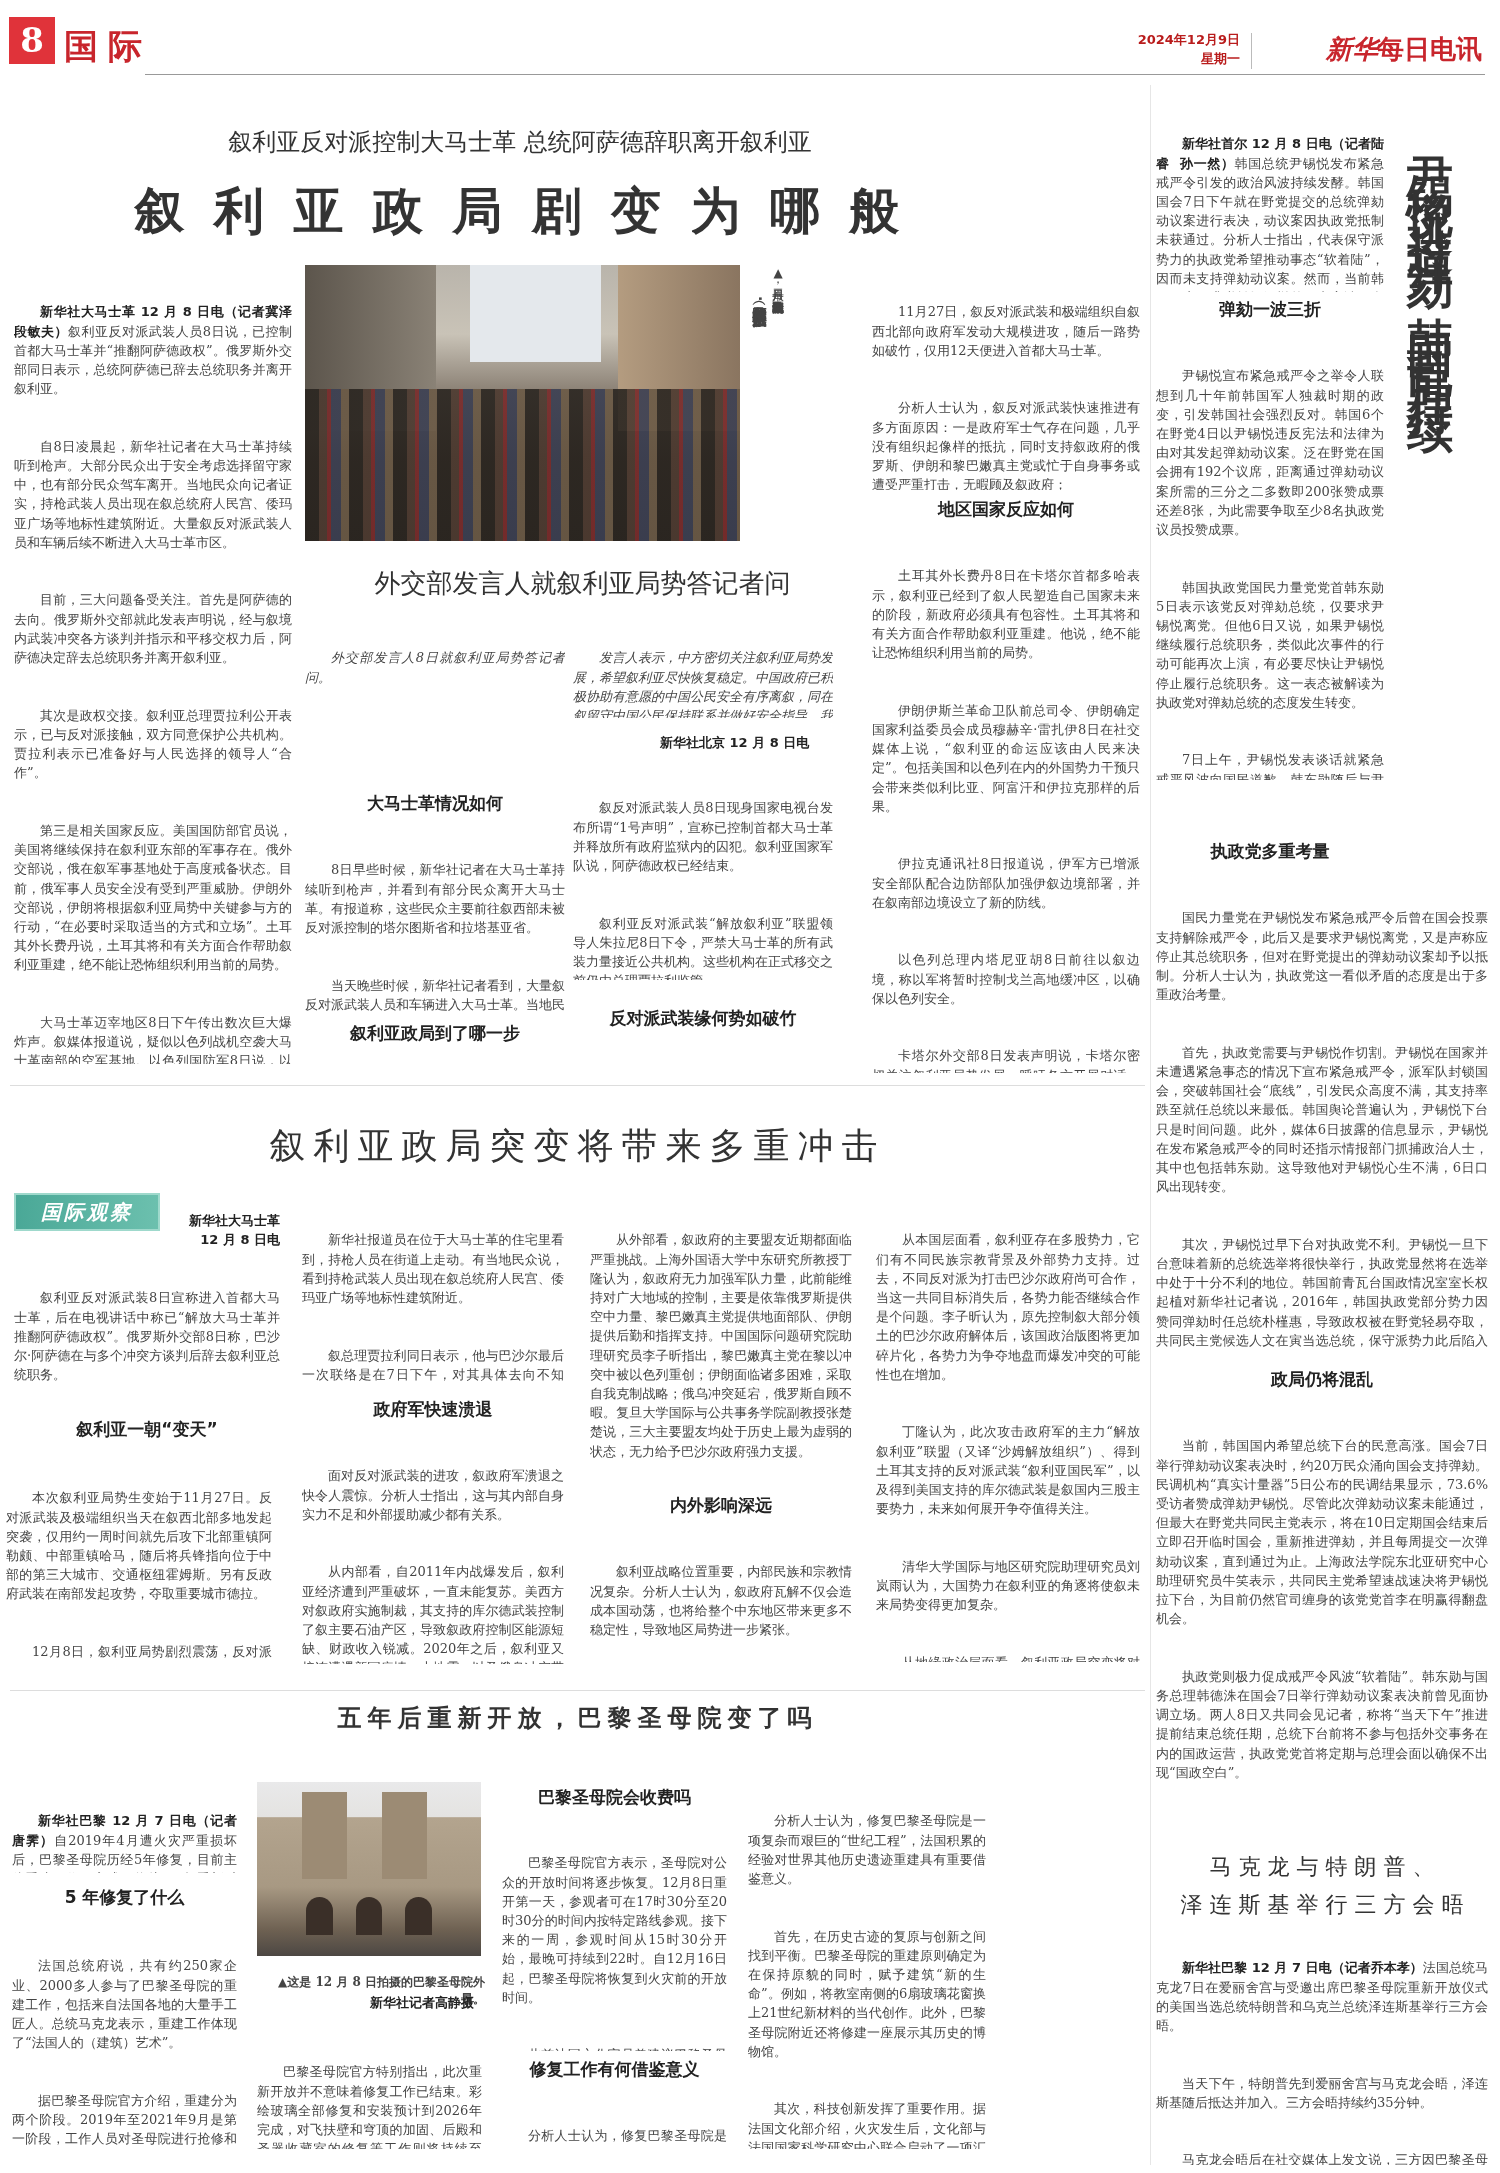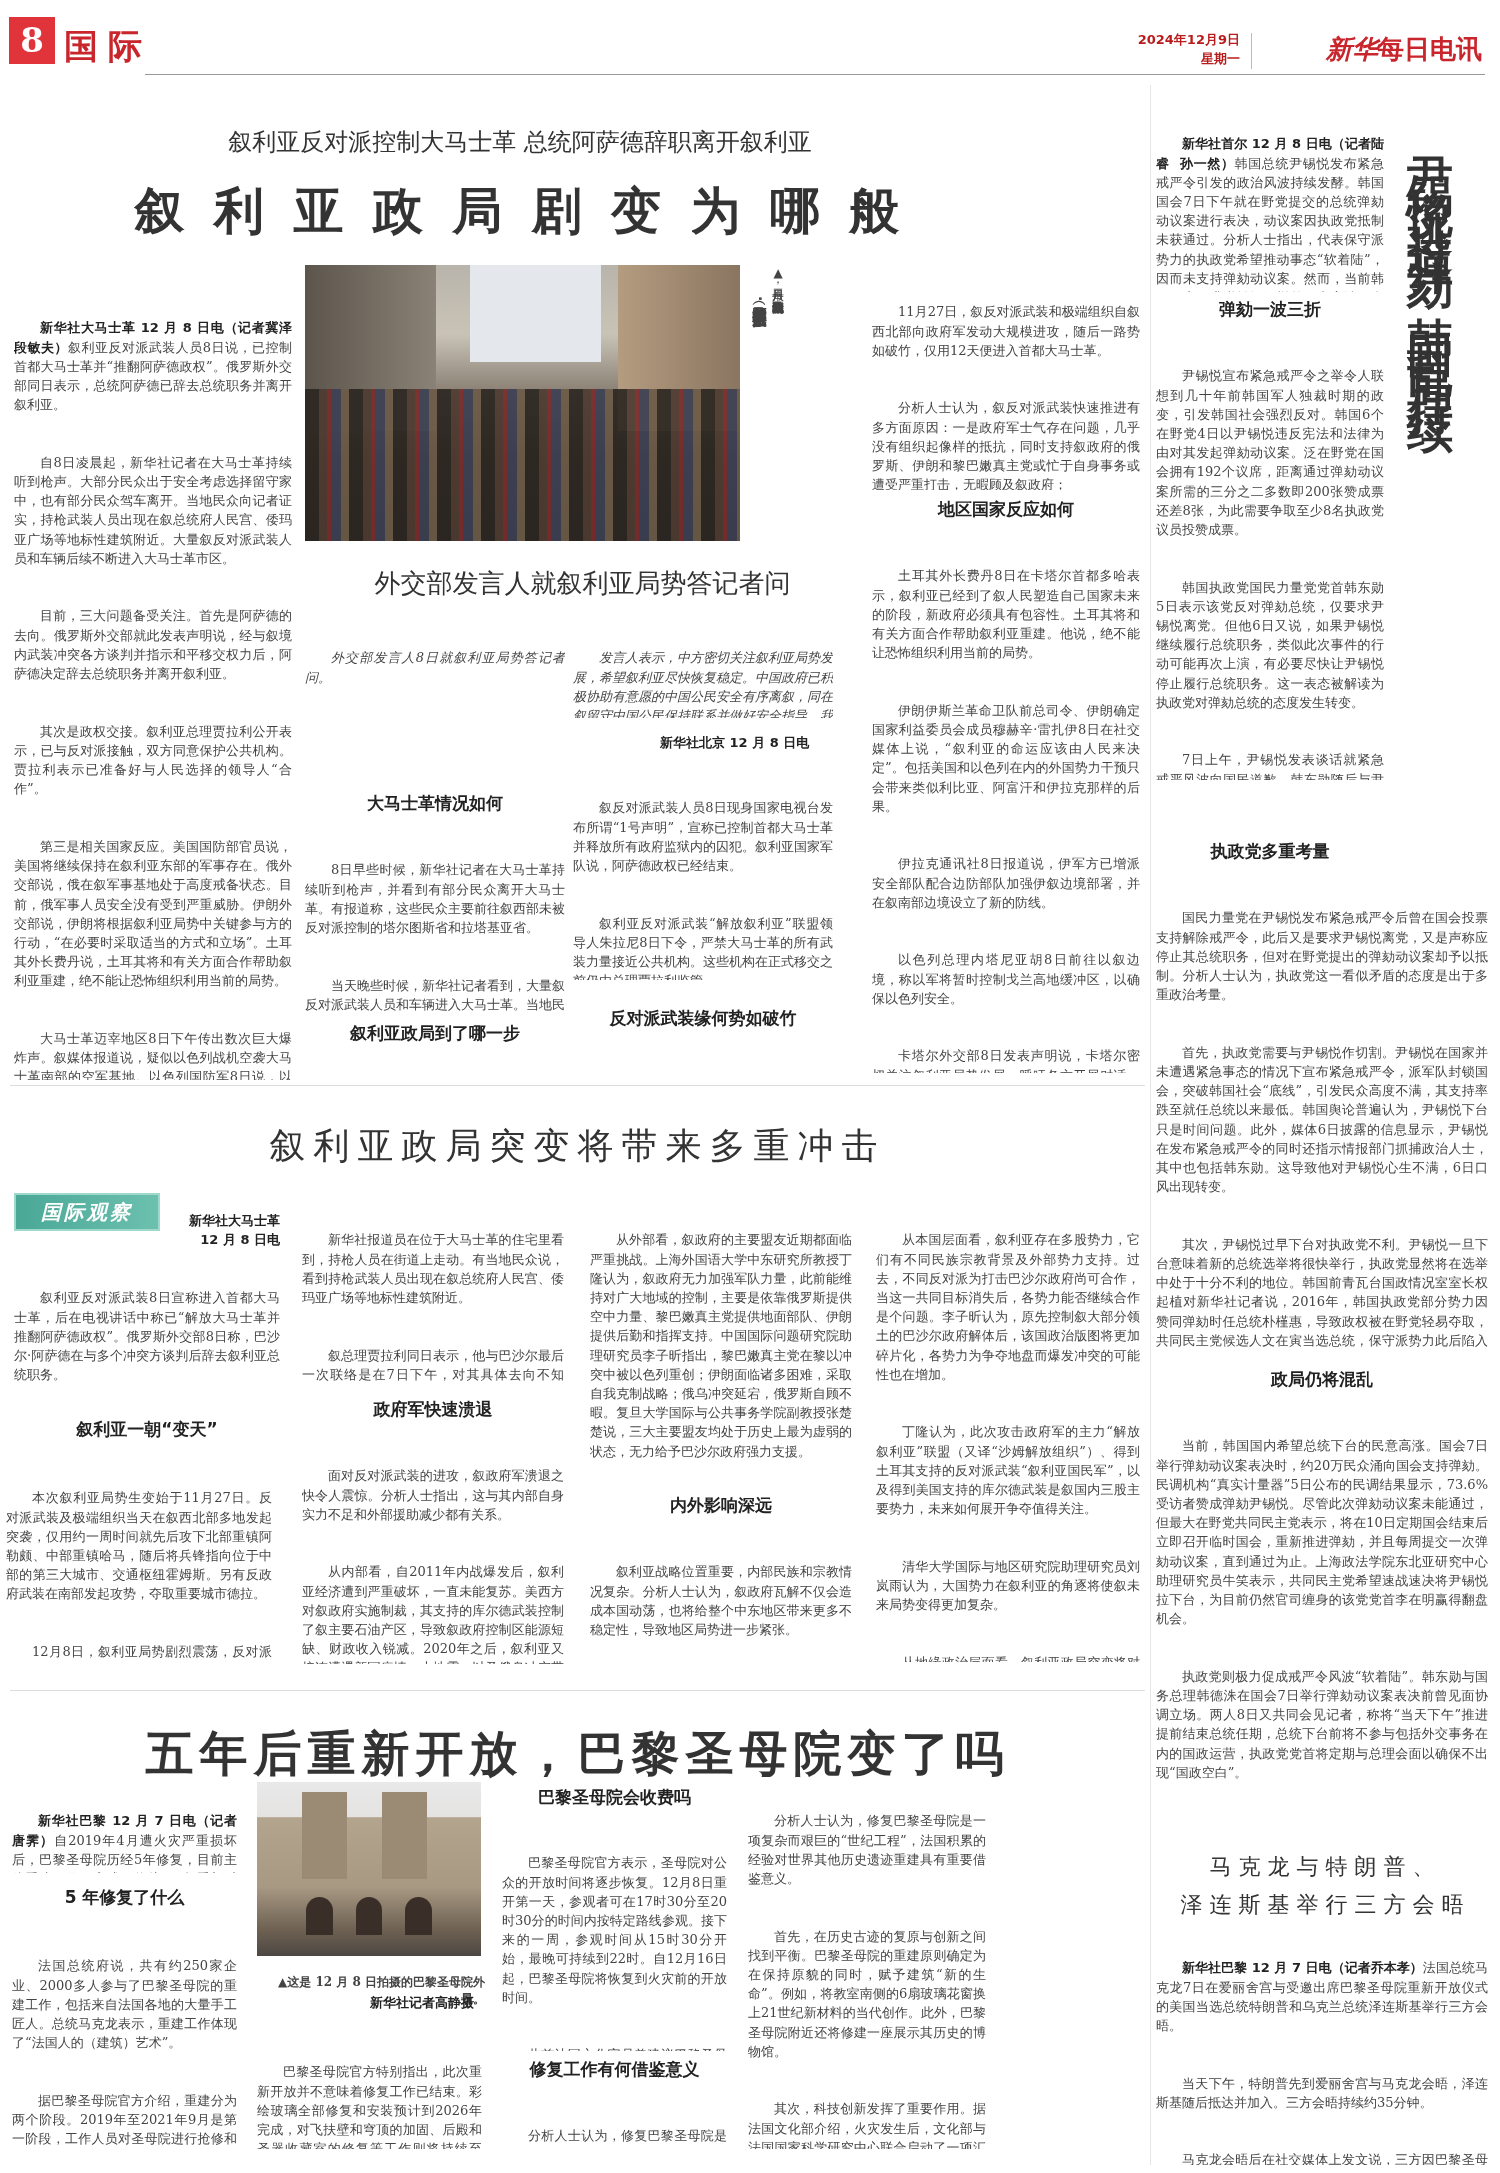--- a/index.html
+++ b/index.html
@@ -53,21 +53,21 @@
   <div>星期一</div>
 </div>
 <div class="abs vrule" style="right:248px; top:33px; height:36px;"></div>
 <div class="abs brand">
   <span class="script">新华</span><span>每日电讯</span>
 </div>
 
 <div class="abs kicker" style="left:110px; top:126px; width:820px;">叙利亚反对派控制大马士革  总统阿萨德辞职离开叙利亚</div>
 <div class="abs headline" style="left:110px; top:178px; width:820px; font-size:50px; letter-spacing:6px;">叙 利 亚 政 局 剧 变 为 哪 般</div>
 
-<div class="abs body-text" style="left:14px; top:280px; width:278px; height:800px; overflow:hidden;">
+<div class="abs body-text" style="left:14px; top:264px; width:278px; height:800px; overflow:hidden;">
   <p><span class="dateline">新华社大马士革 12 月 8 日电（记者冀泽 段敏夫）</span><span>叙利亚反对派武装人员8日说，已控制首都大马士革并“推翻阿萨德政权”。俄罗斯外交部同日表示，总统阿萨德已辞去总统职务并离开叙利亚。</span></p>
   <p>自8日凌晨起，新华社记者在大马士革持续听到枪声。大部分民众出于安全考虑选择留守家中，也有部分民众驾车离开。当地民众向记者证实，持枪武装人员出现在叙总统府人民宫、倭玛亚广场等地标性建筑附近。大量叙反对派武装人员和车辆后续不断进入大马士革市区。</p>
   <p>目前，三大问题备受关注。首先是阿萨德的去向。俄罗斯外交部就此发表声明说，经与叙境内武装冲突各方谈判并指示和平移交权力后，阿萨德决定辞去总统职务并离开叙利亚。</p>
   <p>其次是政权交接。叙利亚总理贾拉利公开表示，已与反对派接触，双方同意保护公共机构。贾拉利表示已准备好与人民选择的领导人“合作”。</p>
   <p>第三是相关国家反应。美国国防部官员说，美国将继续保持在叙利亚东部的军事存在。俄外交部说，俄在叙军事基地处于高度戒备状态。目前，俄军事人员安全没有受到严重威胁。伊朗外交部说，伊朗将根据叙利亚局势中关键参与方的行动，“在必要时采取适当的方式和立场”。土耳其外长费丹说，土耳其将和有关方面合作帮助叙利亚重建，绝不能让恐怖组织利用当前的局势。</p>
   <p>大马士革迈宰地区8日下午传出数次巨大爆炸声。叙媒体报道说，疑似以色列战机空袭大马士革南部的空军基地。以色列国防军8日说，以军已在戈兰高地的以叙边境军事缓冲区内部署军队。以媒体当天晚些时候报道，以军已控制位于戈兰高地赫尔蒙山的叙军哨所。</p>
   
   
 </div>
 
@@ -170,21 +170,21 @@
 <div class="abs body-text" style="left:876px; top:1192px; width:264px; height:470px; overflow:hidden;">
   <p>从本国层面看，叙利亚存在多股势力，它们有不同民族宗教背景及外部势力支持。过去，不同反对派为打击巴沙尔政府尚可合作，当这一共同目标消失后，各势力能否继续合作是个问题。李子昕认为，原先控制叙大部分领土的巴沙尔政府解体后，该国政治版图将更加碎片化，各势力为争夺地盘而爆发冲突的可能性也在增加。</p>
   <p>丁隆认为，此次攻击政府军的主力“解放叙利亚”联盟（又译“沙姆解放组织”）、得到土耳其支持的反对派武装“叙利亚国民军”，以及得到美国支持的库尔德武装是叙国内三股主要势力，未来如何展开争夺值得关注。</p>
   <p>清华大学国际与地区研究院助理研究员刘岚雨认为，大国势力在叙利亚的角逐将使叙未来局势变得更加复杂。</p>
   <p>从地缘政治层面看，叙利亚政局突变将对地区大国造成不同影响。上海外国语大学中东研究所副研究员赵军表示，叙利亚被认为是伊朗主导的“抵抗轴心”的一员，其政府瓦解将导致伊朗的地区影响力被削弱。伊朗未来恐将面临美西方更多打压，其对手以色列在中东则会更为主动。</p>
   
 </div>
 
 <div class="abs rule" style="left:10px; top:1690px; width:1135px; background:#ddd;"></div>
 
-<div class="abs headline" style="left:10px; top:1702px; width:1135px; font-size:48px; letter-spacing:6px;margin-top:20px;">五年后重新开放，巴黎圣母院变了吗</div>
+<div class="abs headline" style="left:10px; top:1702px; width:1135px; font-size:24px; letter-spacing:6px;">五年后重新开放，巴黎圣母院变了吗</div>
 
 <div class="abs body-text" style="left:12px; top:1773px; width:225px; height:100px; overflow:hidden;">
   <p><span class="dateline">新华社巴黎 12 月 7 日电（记者唐霁）</span><span>自2019年4月遭火灾严重损坏后，巴黎圣母院历经5年修复，目前主体重建工作已完成，将从8日起重新对公众开放。这5年都修复了什么？圣母院会收费吗？修复工作对世界文化遗产保护有何借鉴意义？</span></p>
 </div>
 <div class="abs subhead" style="left:12px; top:1886px; width:225px;">5 年修复了什么</div>
 <div class="abs body-text" style="left:12px; top:1918px; width:225px; height:230px; overflow:hidden;">
   <p>法国总统府说，共有约250家企业、2000多人参与了巴黎圣母院的重建工作，包括来自法国各地的大量手工匠人。总统马克龙表示，重建工作体现了“法国人的（建筑）艺术”。</p>
   <p>据巴黎圣母院官方介绍，重建分为两个阶段。2019年至2021年9月是第一阶段，工作人员对圣母院进行抢修和安全加固，并完成废墟清理和损失评估工作。2021年9月至今是第二阶段，教堂修复正式开始，包括重建塔尖、拱顶和屋架，清洁和修复大教堂的墙壁、彩绘装饰、拱顶和彩色玻璃窗，对壁画和雕塑进行修复，重新安装金色的公鸡风向标等。</p>
   
 </div>

